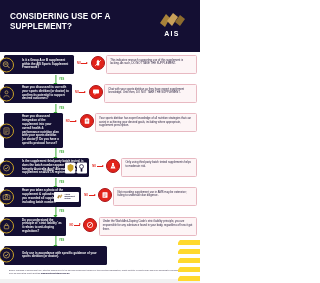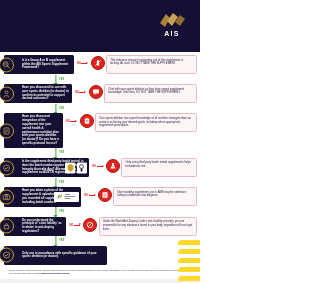--- a/index.html
+++ b/index.html
@@ -251,20 +251,21 @@
     display: flex;
     align-items: center;
     justify-content: space-between;
     gap: 2px;
   }
 </style>
 </head>
 <body>
 
 <div class="header">
+  <div class="header-title">CONSIDERING USE OF A SUPPLEMENT?</div>
   <div class="ais-logo">
     <svg class="ais-mark" viewBox="0 0 34 17">
       <path d="M5 11 L11 2 L15 6 L10 15 Z" fill="#a8823a"></path>
       <path d="M12 9 L18 1 L23 5 L17 14 Z" fill="#c9a15a"></path>
       <path d="M20 10 L25 3 L30 7 L25 14 Z" fill="#8d6c2e"></path>
     </svg>
     <div class="ais-word">AIS</div>
   </div>
 </div>
 

